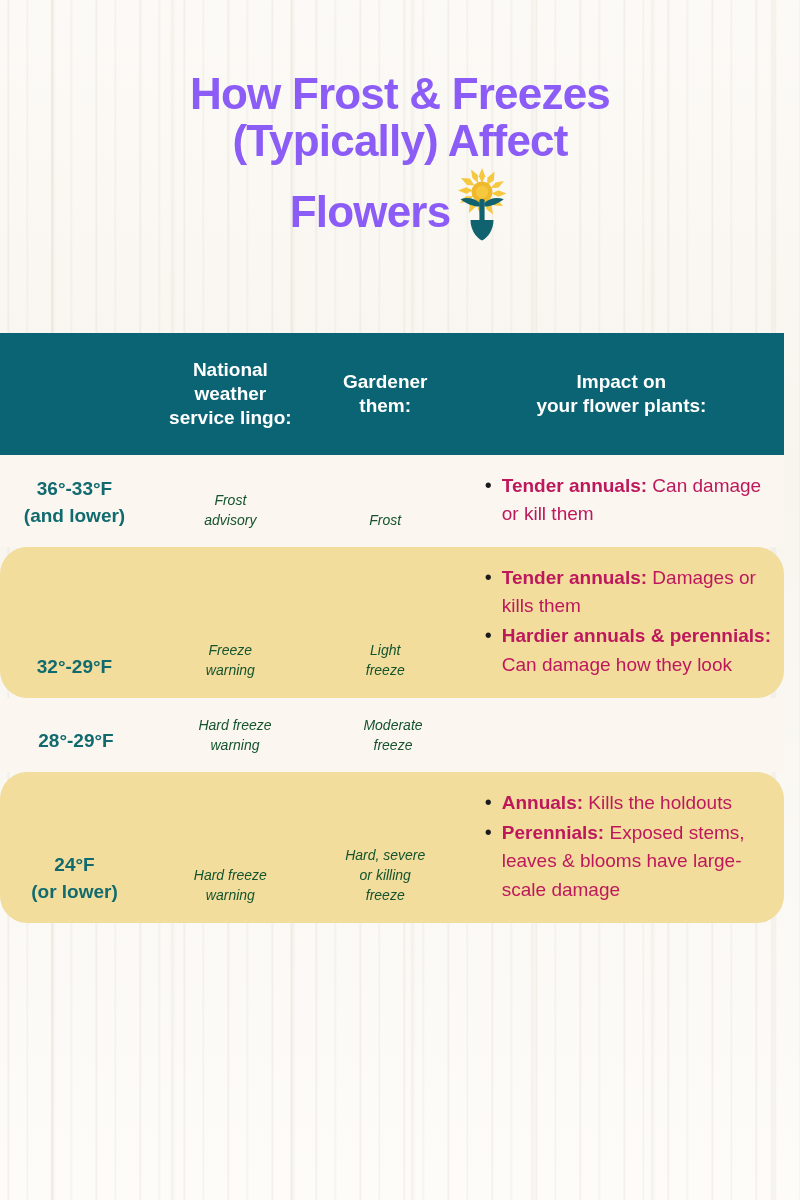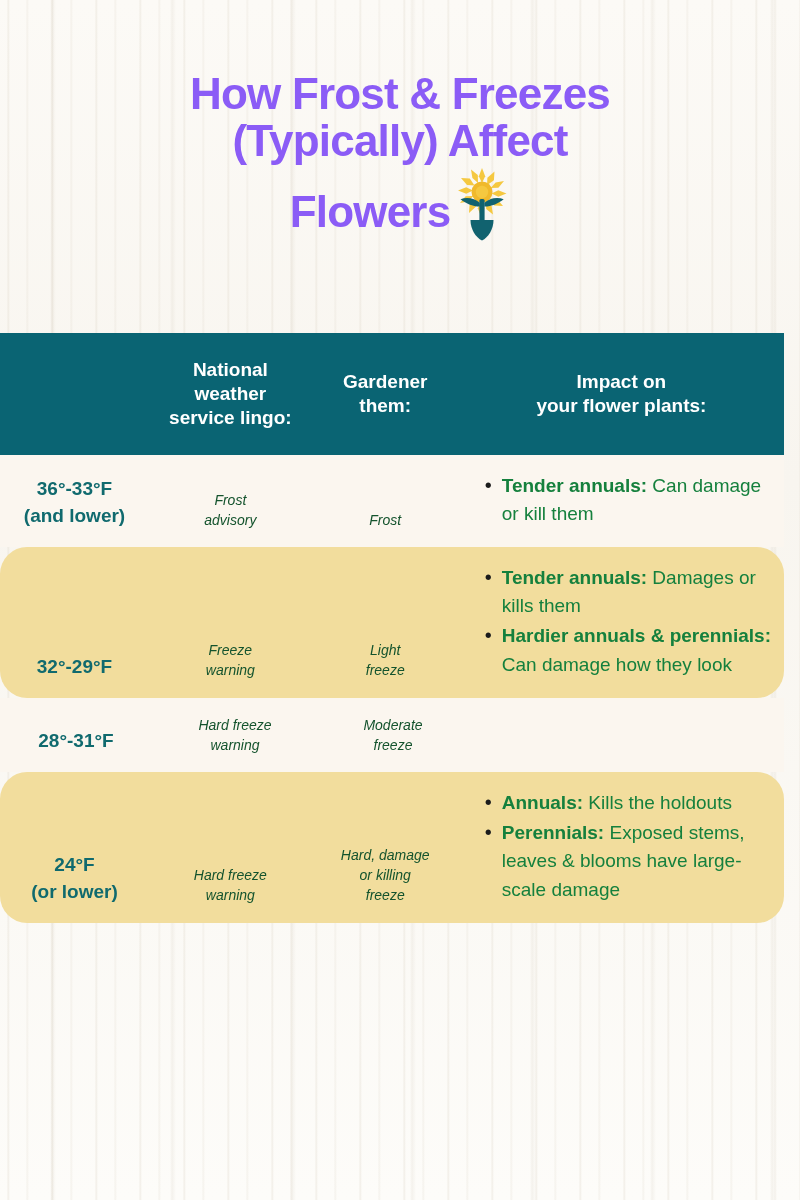--- a/index.html
+++ b/index.html
@@ -130,21 +130,21 @@
   .lingo {
     color: #14532d;
     font-size: 14px;
     line-height: 1.45;
     text-align: center;
     font-weight: normal;
     font-style: italic;
   }
 
   .impact {
-    color: #15803d;
+    color: #be185d;
     font-size: 19px;
     line-height: 1.48;
     list-style: none;
     padding-left: 22px;
     margin: 0;
   }
 
   .impact li {
     position: relative;
     padding-left: 17px;
@@ -268,21 +268,21 @@
       <div class="cell c4">
         <ul class="impact">
           <li><b>Tender annuals:</b><span> Damages or kills them</span></li>
           <li><b>Hardier annuals &amp; perennials:</b><span> Can damage how they look</span></li>
         </ul>
       </div>
     </div>
 
     <div class="row body-row row-cream">
       <div class="cell c1 temp">
-        <div>28°-31°F</div>
+        <div>28°-29°F</div>
       </div>
       <div class="cell c2 lingo">
         <div>Hard freeze</div>
         <div>warning</div>
       </div>
       <div class="cell c3 lingo">
         <div>Moderate</div>
         <div>freeze</div>
       </div>
     </div>
@@ -290,21 +290,21 @@
     <div class="row body-row row-yellow">
       <div class="cell c1 temp">
         <div>24°F</div>
         <div>(or lower)</div>
       </div>
       <div class="cell c2 lingo">
         <div>Hard freeze</div>
         <div>warning</div>
       </div>
       <div class="cell c3 lingo">
-        <div>Hard, damage</div>
+        <div>Hard, severe</div>
         <div>or killing</div>
         <div>freeze</div>
       </div>
       <div class="cell c4">
         <ul class="impact">
           <li><b>Annuals:</b><span> Kills the holdouts</span></li>
           <li><b>Perennials:</b><span> Exposed stems, leaves &amp; blooms have large-scale damage</span></li>
         </ul>
       </div>
     </div>

